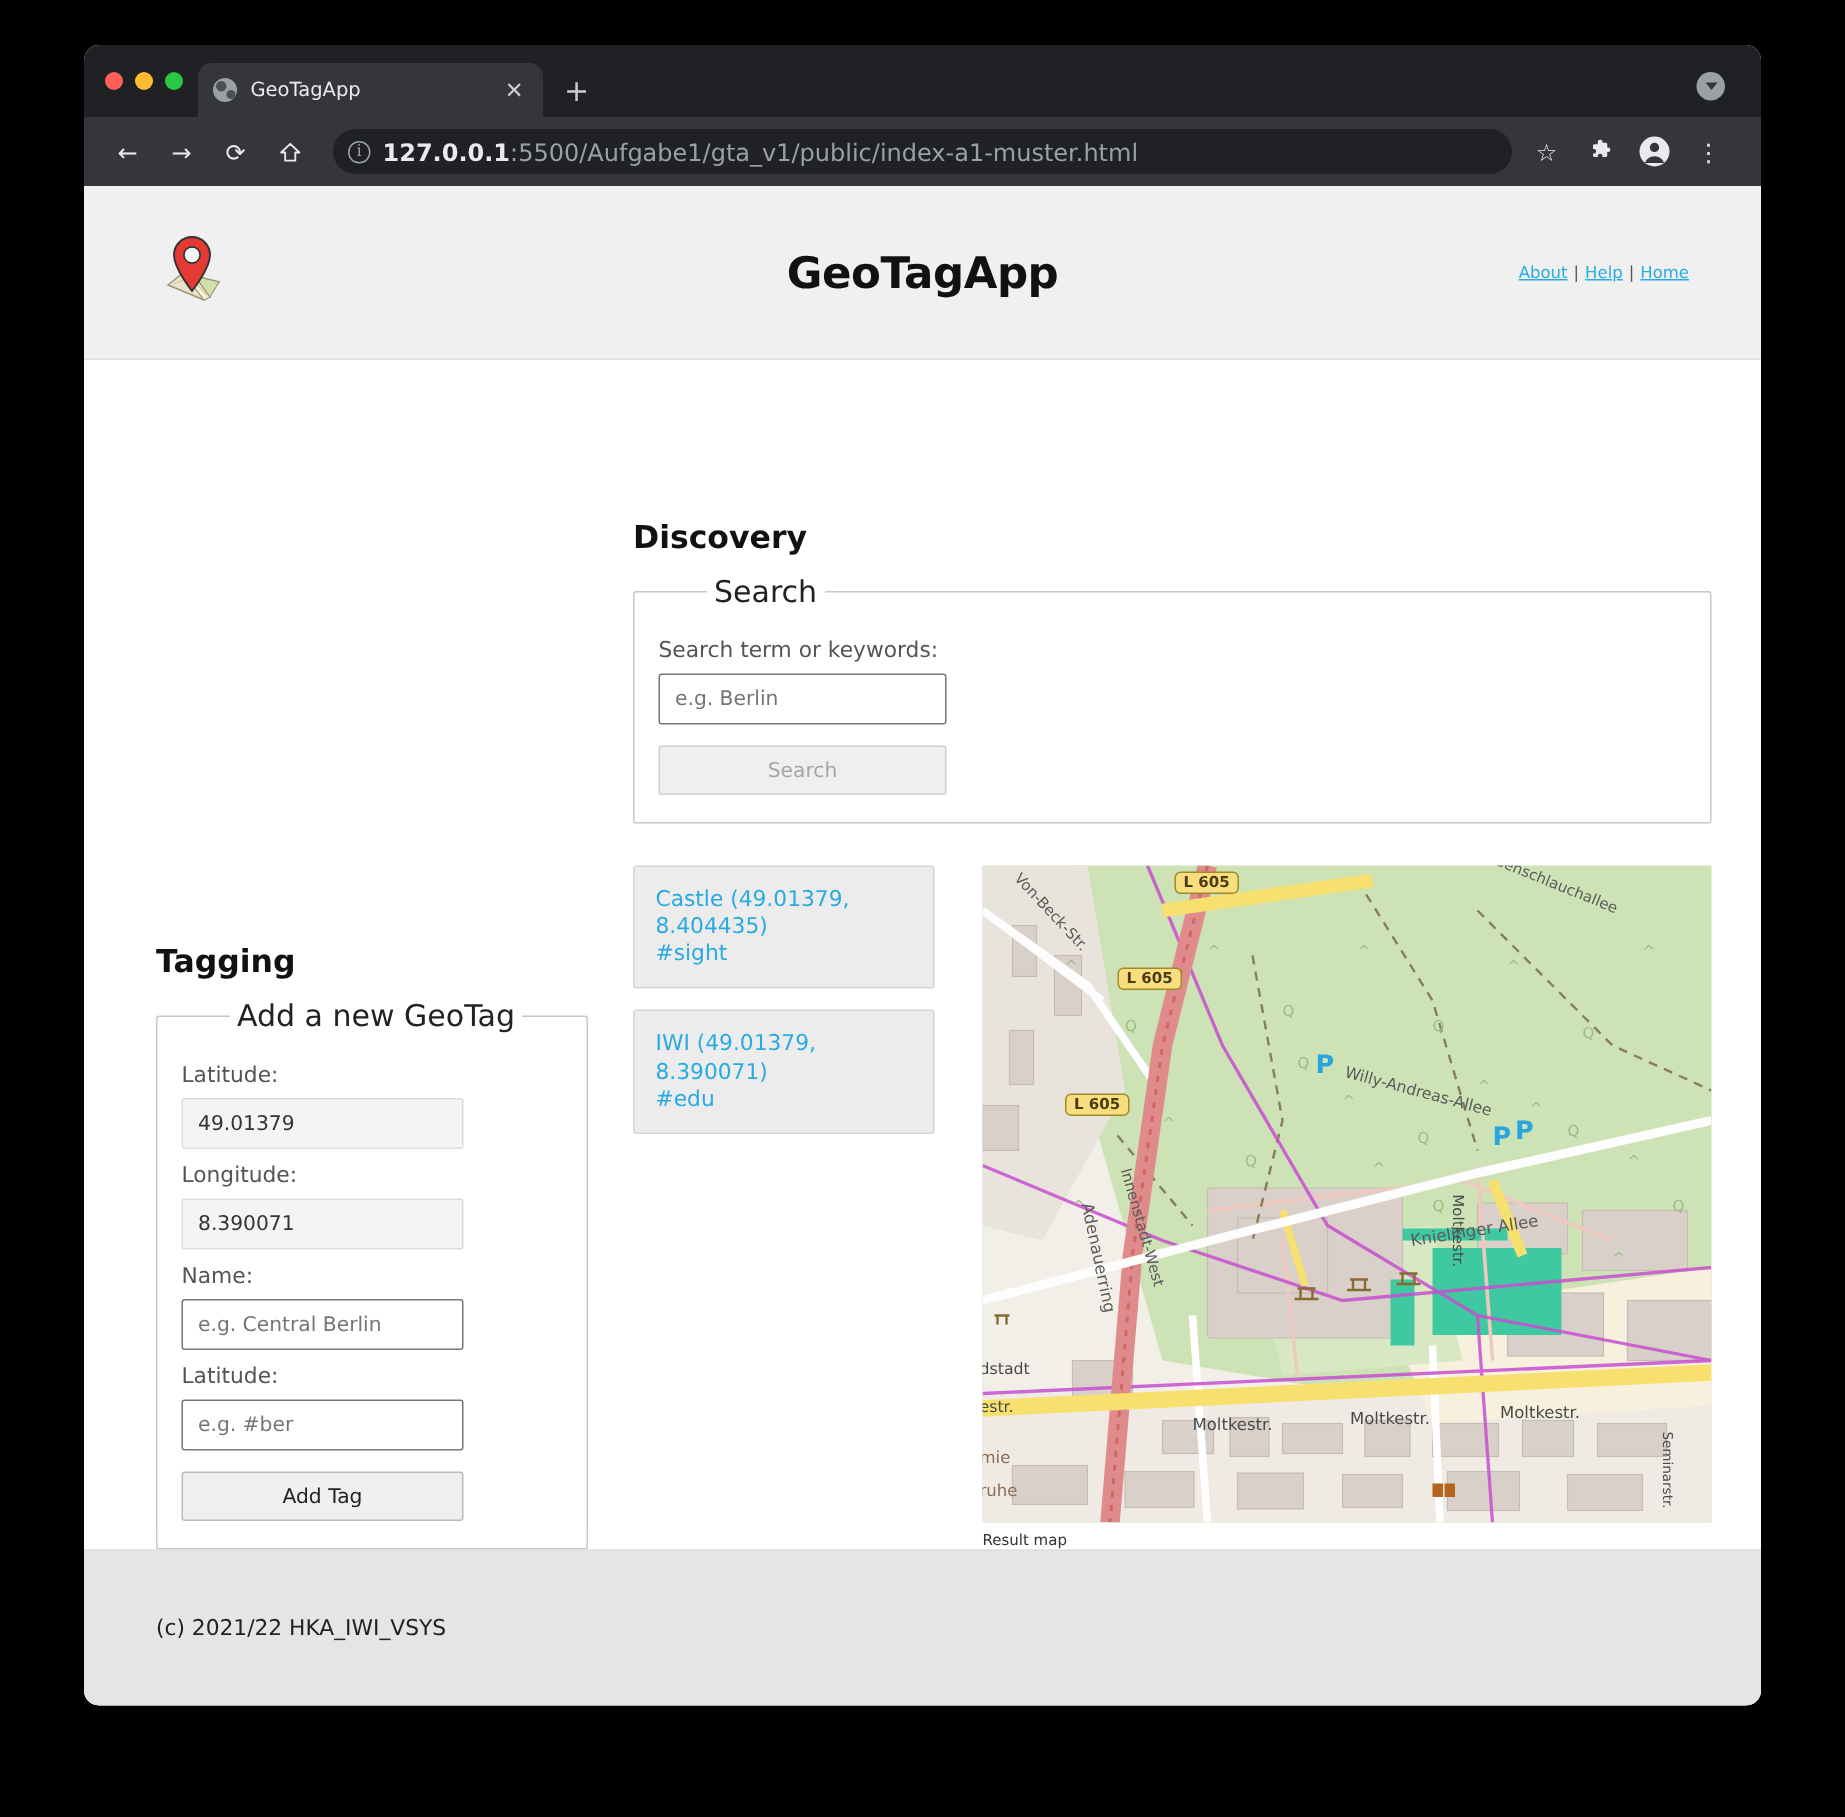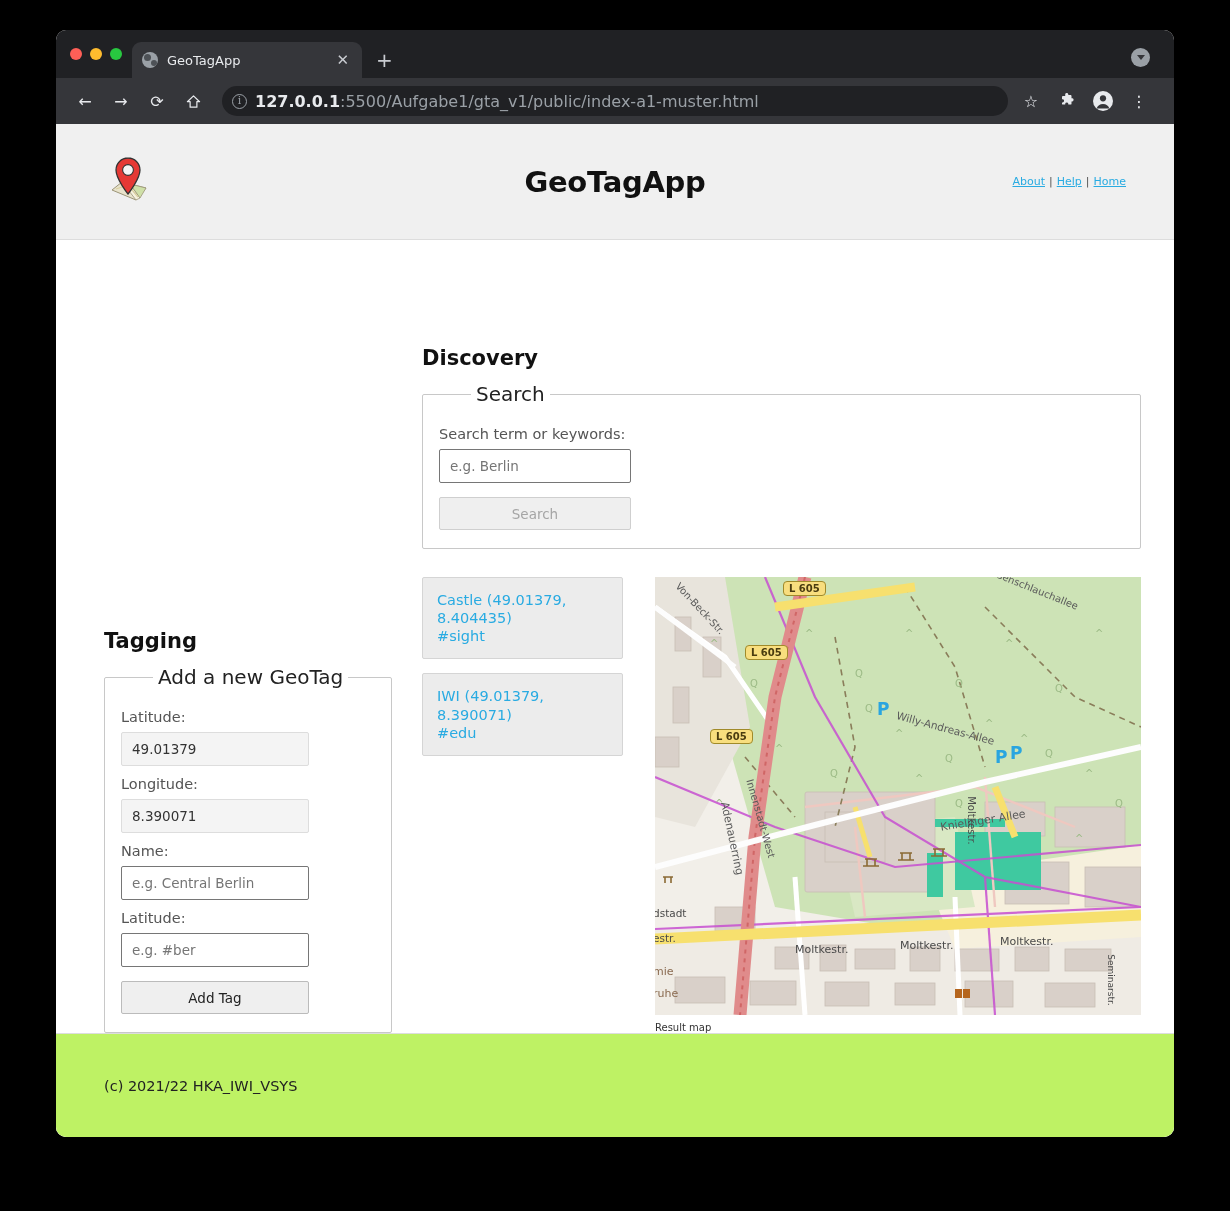--- a/index.html
+++ b/index.html
@@ -152,21 +152,21 @@
   }
 
   #map-wrap { flex:none; width:486px; }
   #map-canvas {
     width:486px; height:438px; position:relative; overflow:hidden;
     background:#cfe0b9; border:0;
   }
   #map-caption { font-size:10px; color:#333; margin-top:7px; }
 
   #app-footer {
-    height:104px; background:#bef264; border-top:1px solid #ddd;
+    height:104px; background:#e5e5e5; border-top:1px solid #ddd;
     display:flex; align-items:center; padding:0 48px;
     font-size:14.5px; color:#222;
   }
   .map-label {
     position:absolute; font-family:"DejaVu Sans", sans-serif;
     white-space:nowrap; pointer-events:none;
   }
   .shield {
     position:absolute; background:#f8de7e; border:1.4px solid #a08a2a;
     border-radius:4px; font-size:10px; color:#4a3c10; padding:1px 5px;

